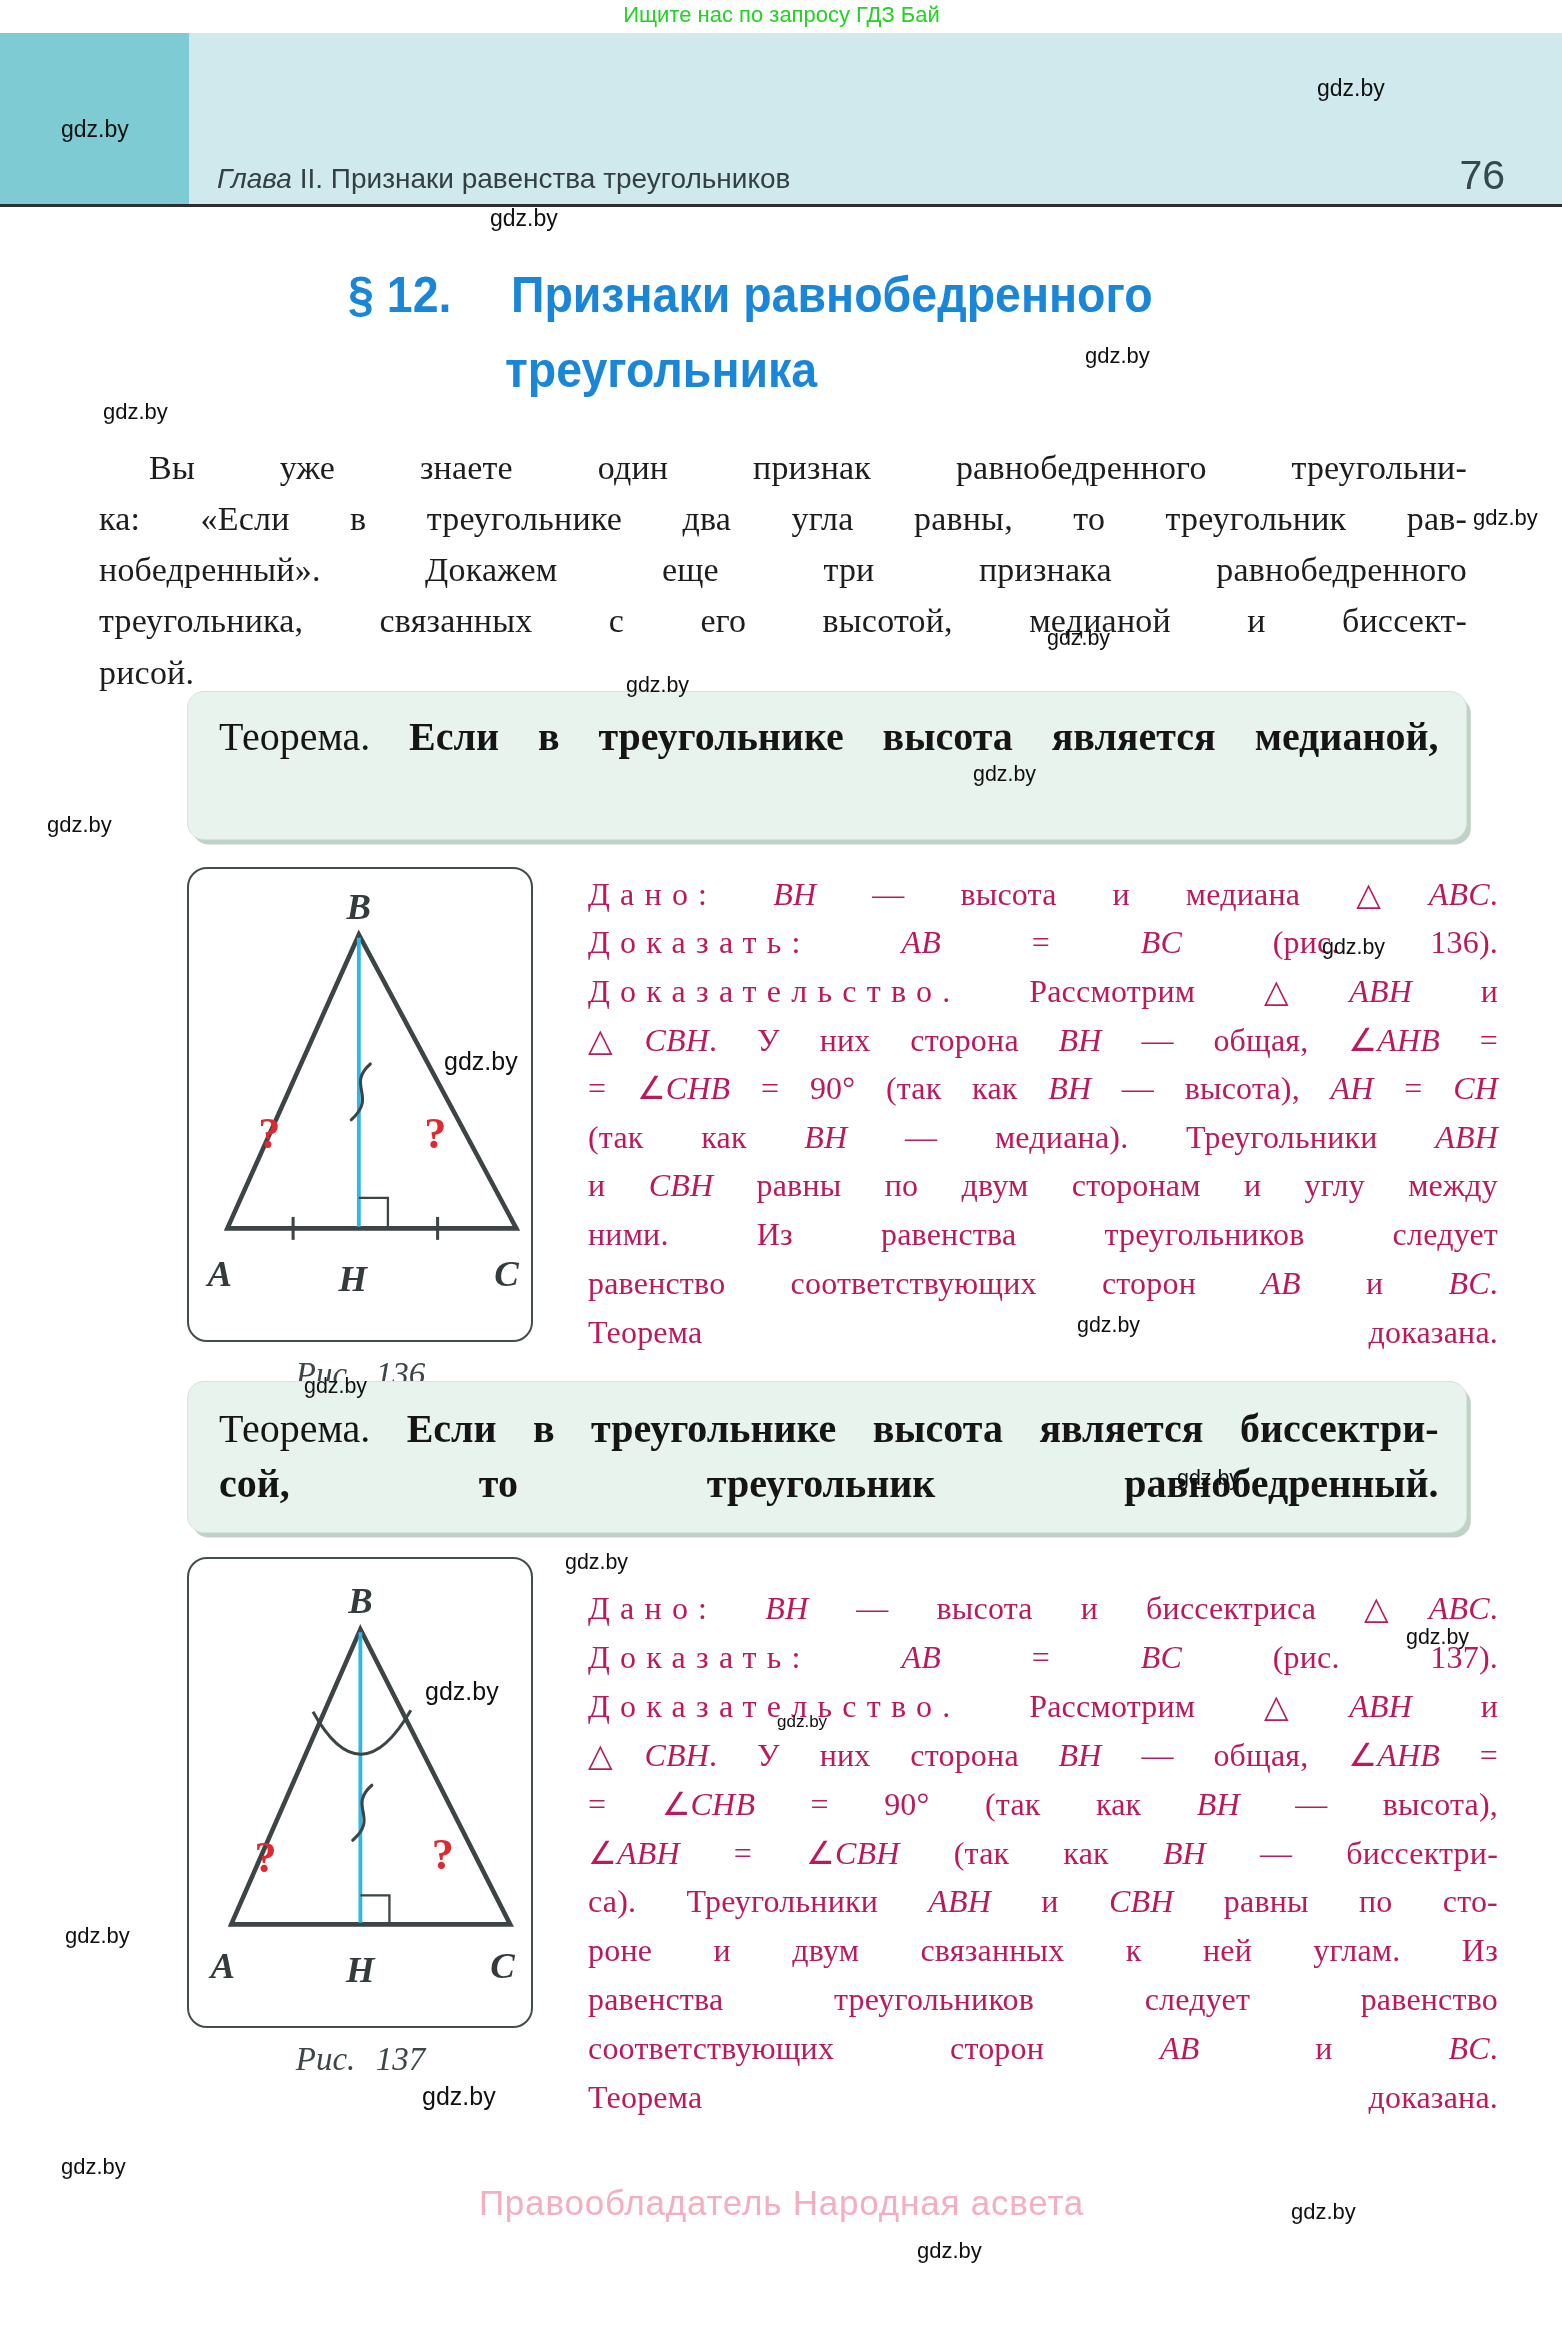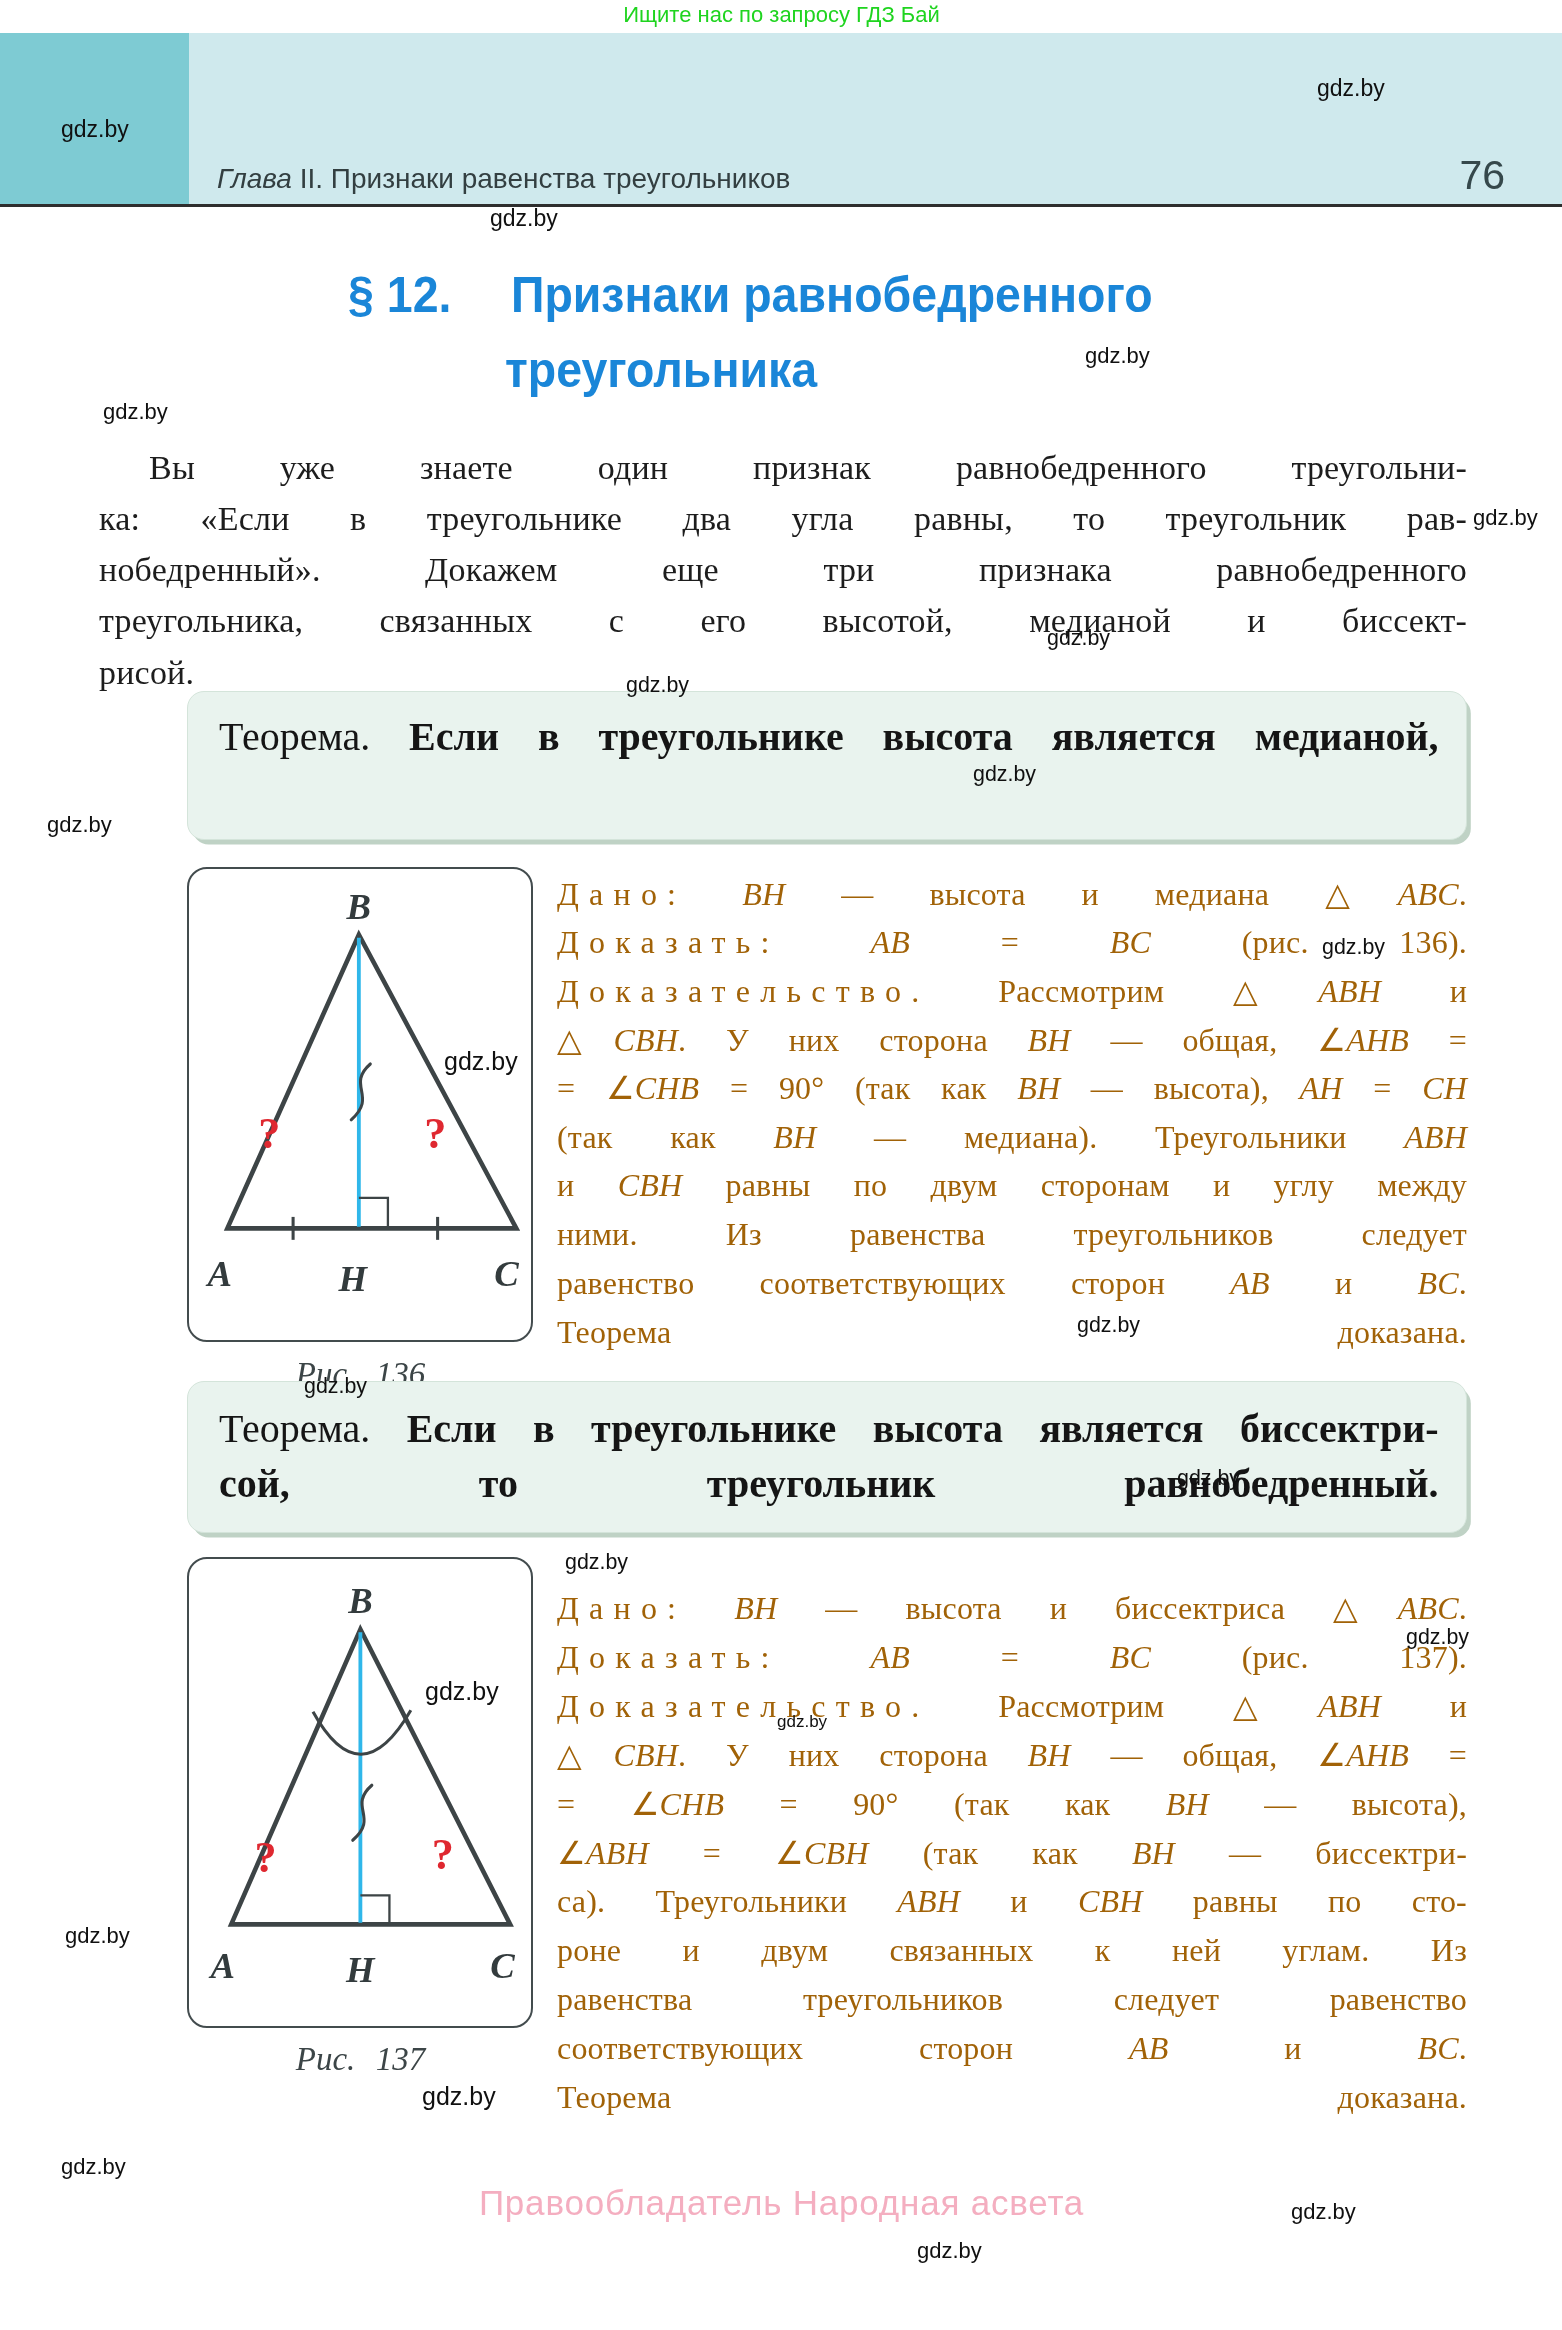--- a/index.html
+++ b/index.html
@@ -31,22 +31,22 @@
   
   .thm{position:absolute;left:187px;width:1278px;background:#e9f3ee;border:0.8px solid #d4e4da;
        border-radius:17px;box-shadow:4.6px 5.4px 0 -0.8px #bfd2c5;}
   .tline{position:absolute;left:31px;right:27.5px;font-size:40px;color:#151515;
          text-align:justify;text-align-last:justify;}
   
   .fig{position:absolute;left:187px;border:2.3px solid #434c4e;border-radius:20px;background:#fff;}
   .figcap{position:absolute;left:187px;width:347px;text-align:center;font-style:italic;
           font-size:33px;color:#3c4547;word-spacing:12.2px;}
   
-  .proof-line{position:absolute;left:557px;width:910px;font-size:32px;letter-spacing:0.2px;
-              text-align:justify;text-align-last:justify;color:#a16207;line-height:1.15;}
+  .proof-line{position:absolute;left:588px;width:910px;font-size:32px;letter-spacing:0.2px;
+              text-align:justify;text-align-last:justify;color:#be185d;line-height:1.15;}
   .sp{letter-spacing:.32em;}
   
   .lbl{font-family:"Liberation Serif",serif;font-style:italic;font-weight:600;font-size:48px;fill:#333b3d;}
   .qm{font-family:"Liberation Serif",serif;font-weight:700;font-size:58px;fill:#df2830;}
   
   .wm{position:absolute;font-family:"Liberation Sans",sans-serif;color:#101010;white-space:nowrap;z-index:5;}
   
   .footer-copy{position:absolute;top:2183px;left:0;width:100%;text-align:center;
                font-family:"Liberation Sans",sans-serif;font-size:35px;color:#f4aec0;letter-spacing:0.8px;}
   .footer-links{position:absolute;top:2294px;left:12px;width:100%;text-align:center;

